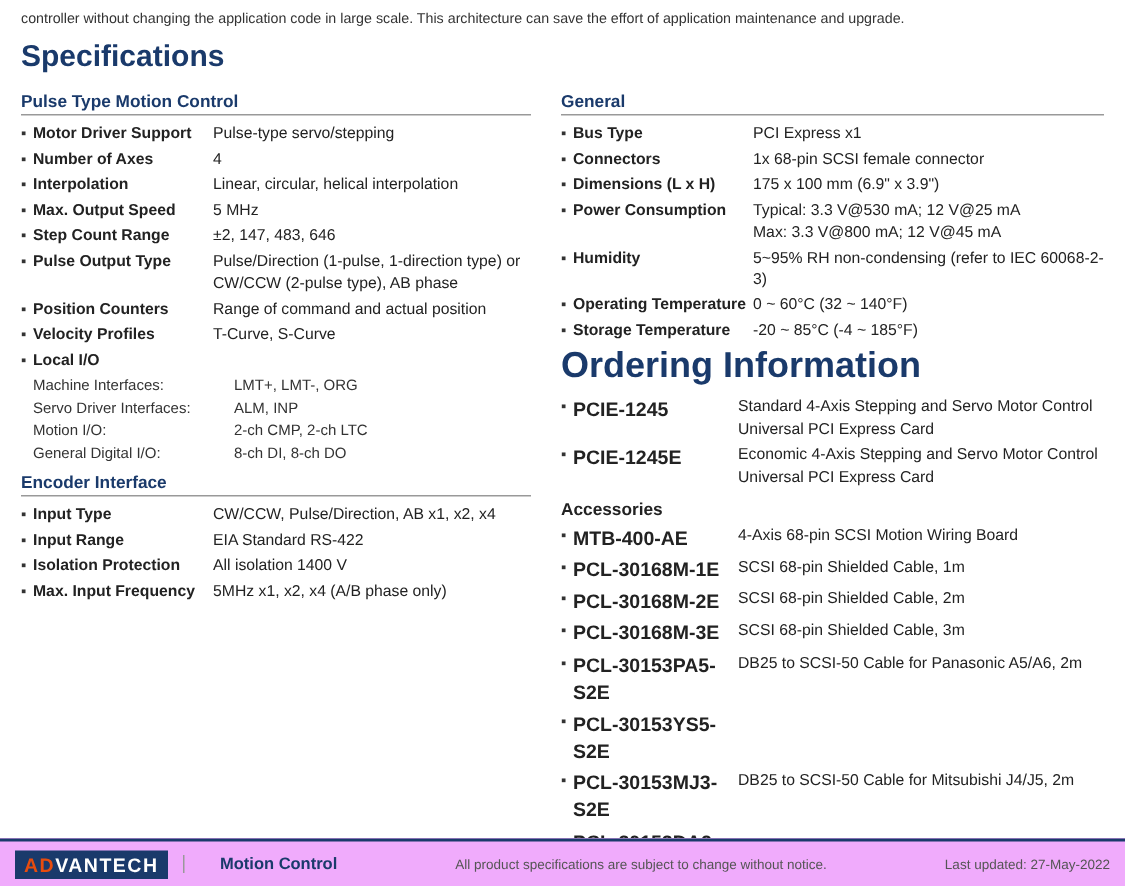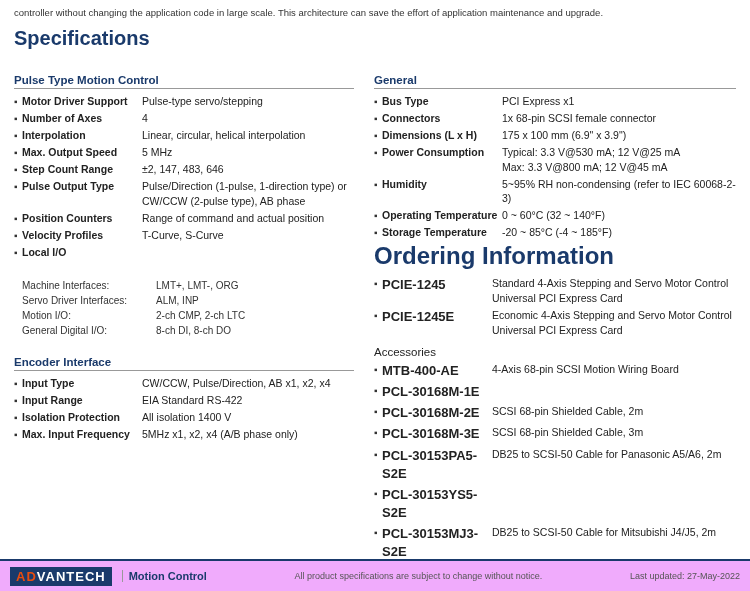--- a/index.html
+++ b/index.html
@@ -45,21 +45,21 @@
       flex: 1;
     }
 
     .section-title {
       font-size: 11.5px;
       font-weight: bold;
       color: #1a3a6b;
       border-bottom: 1px solid #999;
       padding-bottom: 2px;
       margin-bottom: 5px;
-      margin-top: 16px;
+      margin-top: 4px;
     }
 
     .spec-list {
       list-style: none;
     }
 
     .spec-list li {
       display: flex;
       align-items: flex-start;
       margin-bottom: 2px;
@@ -81,21 +81,21 @@
       font-size: 10.5px;
     }
 
     .spec-value {
       font-size: 10.5px;
       flex: 1;
     }
 
     .local-io-block {
       margin-left: 8px;
-      margin-top: 18px;
+      margin-top: 2px;
       margin-bottom: 2px;
     }
 
     .local-io-row {
       display: flex;
       gap: 4px;
       font-size: 10px;
       line-height: 1.5;
     }
 
@@ -135,21 +135,21 @@
       font-size: 13px;
     }
 
     .ordering-value {
       font-size: 10.5px;
       flex: 1;
     }
 
     .accessories-title {
       font-size: 11.5px;
-      font-weight: normal;
+      font-weight: bold;
       color: #222;
       margin-top: 8px;
       margin-bottom: 4px;
     }
 
     
     .footer {
       position: fixed;
       bottom: 0;
       left: 0;
@@ -180,21 +180,21 @@
 
     .footer-logo span {
       color: #e84c0e;
     }
 
     .footer-section {
       font-size: 11px;
       font-weight: bold;
       color: #1a3a6b;
       border-left: 1px solid #999;
-      padding-left: 6px;
+      padding-left: 24px;
     }
 
     .footer-note {
       font-size: 9px;
       color: #555;
     }
 
     .footer-date {
       font-size: 9px;
       color: #555;
@@ -371,20 +371,21 @@
 
       <ul class="ordering-list">
         <li>
           <span class="bullet">▪</span>
           <span class="ordering-label">MTB-400-AE</span>
           <span class="ordering-value">4-Axis 68-pin SCSI Motion Wiring Board</span>
         </li>
         <li>
           <span class="bullet">▪</span>
           <span class="ordering-label">PCL-30168M-1E</span>
+          <span class="ordering-value">SCSI 68-pin Shielded Cable, 1m</span>
         </li>
         <li>
           <span class="bullet">▪</span>
           <span class="ordering-label">PCL-30168M-2E</span>
           <span class="ordering-value">SCSI 68-pin Shielded Cable, 2m</span>
         </li>
         <li>
           <span class="bullet">▪</span>
           <span class="ordering-label">PCL-30168M-3E</span>
           <span class="ordering-value">SCSI 68-pin Shielded Cable, 3m</span>

